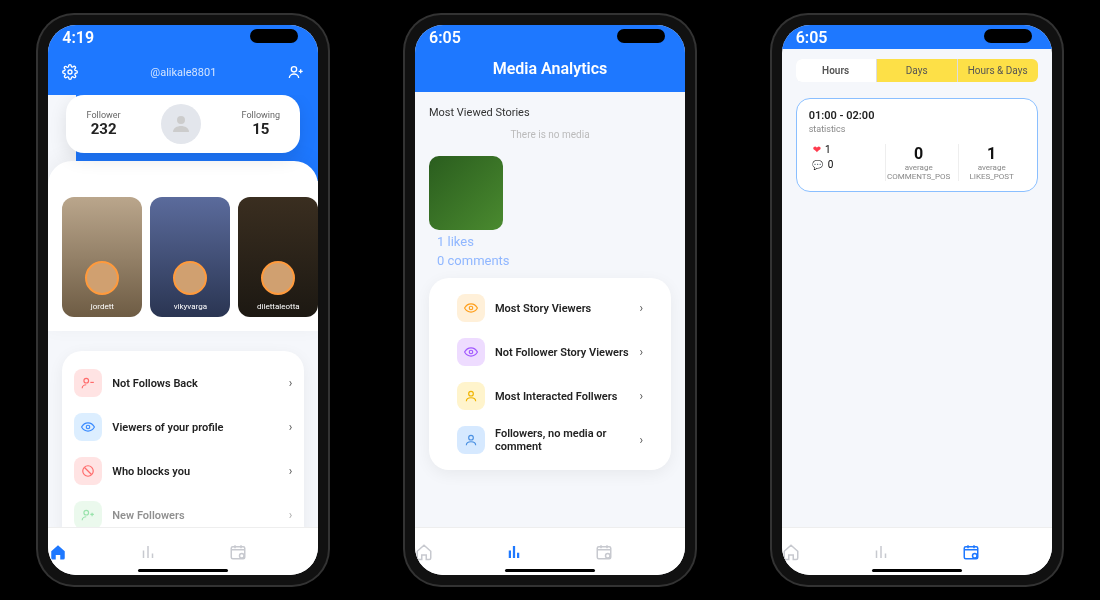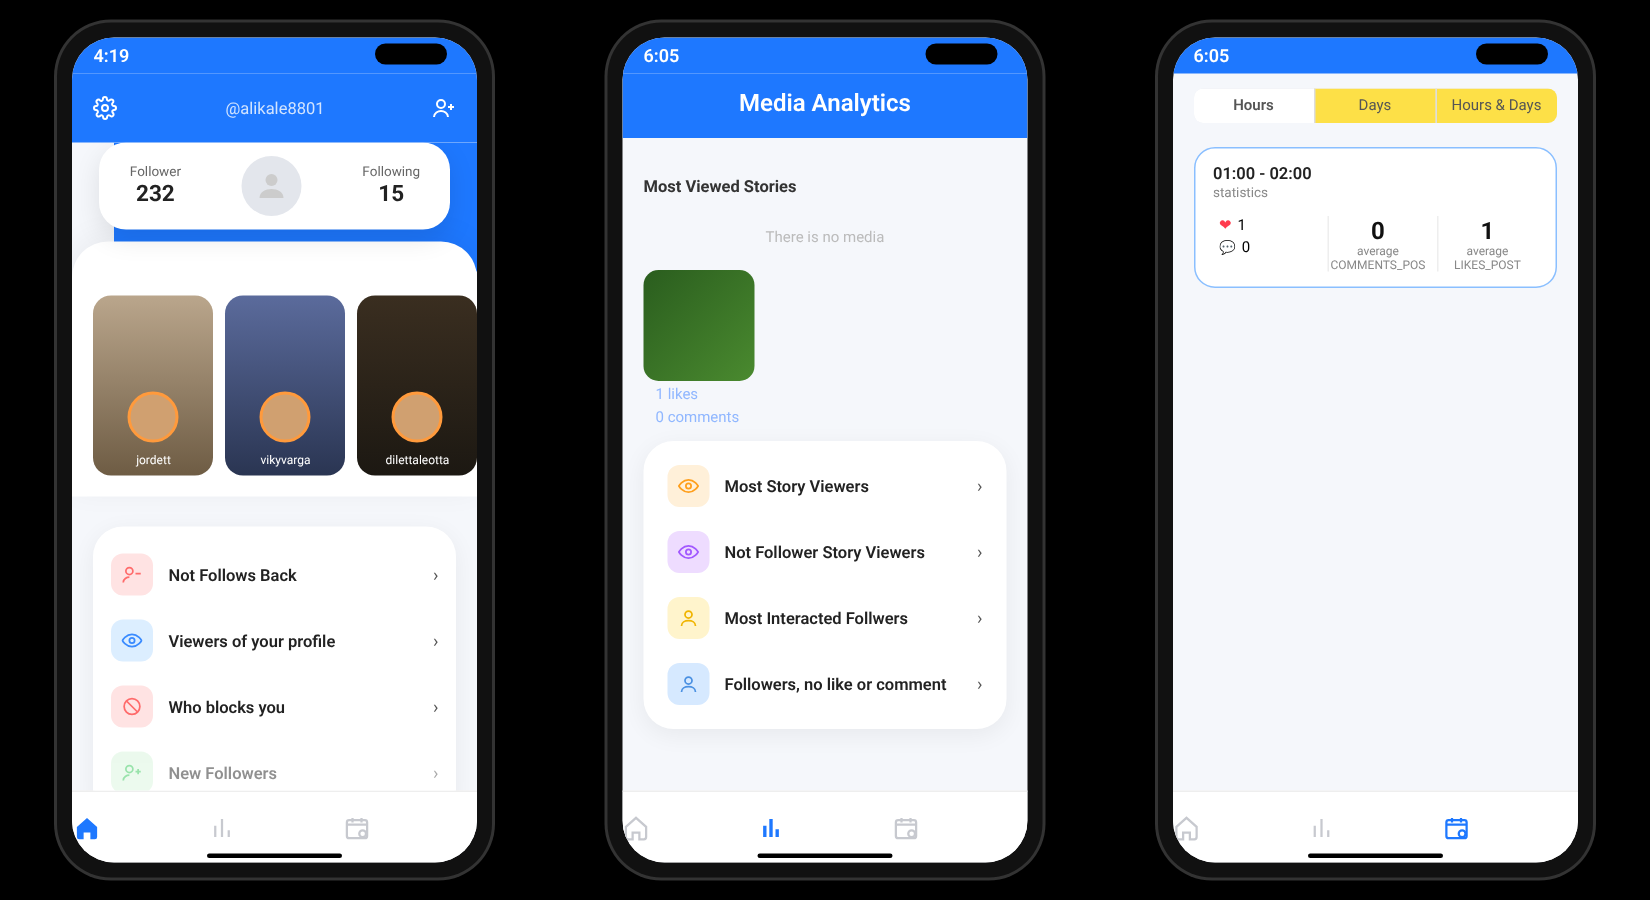--- a/index.html
+++ b/index.html
@@ -39,21 +39,21 @@
     height: 14px;
     background: #000;
     border-radius: 8px;
     z-index: 50;
   }
   .statusbar {
     height: 24px;
     display: flex;
     align-items: center;
     padding: 0 14px;
-    font-size: 12px;
+    font-size: 16px;
     font-weight: 600;
     color: #fff;
     background: #1e78ff;
   }
   .header-blue {
     background: #1e78ff;
     color: #fff;
     position: relative;
   }
 
@@ -174,33 +174,33 @@
     position: absolute;
     bottom: 3px; left: 50%;
     transform: translateX(-50%);
     width: 90px; height: 3px;
     background: #000; border-radius: 2px;
   }
 
   
   .s2-title { text-align: center; padding: 10px 0 14px; font-size: 16px; font-weight: 600; color: #ffffff; }
   .s2-body { flex: 1; overflow: hidden; padding: 10px 14px 0; }
-  .s2-h { font-size: 11px; font-weight: 700; color: #333; margin: 16px 0; }
+  .s2-h { font-size: 11px; font-weight: 400; color: #333; margin: 4px 0; }
   .s2-empty { font-size: 10px; color: #bbb; text-align: center; padding: 6px 0 10px; }
   .s2-thumb {
     width: 74px; height: 74px;
     border-radius: 10px;
     background: linear-gradient(135deg,#2a5d1e,#4a8a2f);
     margin-top: 6px;
   }
-  .s2-thumb-cap { font-size: 10px; color: #90b7ff; margin: 4px 0 2px; padding-left: 8px; }
+  .s2-thumb-cap { font-size: 13px; color: #90b7ff; margin: 4px 0 2px; padding-left: 8px; }
   .s2-list2 {
     background: #fff;
     border-radius: 20px;
-    padding: 8px 16px;
+    padding: 8px 28px;
     margin-top: 10px;
     box-shadow: 0 4px 16px rgba(0,0,0,.06);
   }
 
   
   .s3-tabs {
     display: flex;
     gap: 0;
     background: #e9ecf2;
     margin: 10px 14px;
@@ -422,21 +422,21 @@
           <div class="mlabel">Most Interacted Follwers</div>
           <div class="chev">›</div>
         </div>
         <div class="mi">
           <div class="micon lblue">
             <svg width="14" height="14" viewBox="0 0 24 24" fill="none" stroke="currentColor" stroke-width="2">
                 <circle cx="12" cy="8" r="4"></circle>
                 <path d="M4 21c0-4 4-6 8-6s8 2 8 6"></path>
               </svg>
           </div>
-          <div class="mlabel">Followers, no like or comment</div>
+          <div class="mlabel">Followers, no media or comment</div>
           <div class="chev">›</div>
         </div>
       </div>
     </div>
     <div class="bottom-tabs">
       <div class="tab">
         <svg width="18" height="18" viewBox="0 0 24 24" fill="none" stroke="currentColor" stroke-width="2">
             <path d="M3 11l9-8 9 8v9a2 2 0 0 1-2 2h-4v-6h-6v6H5a2 2 0 0 1-2-2z"></path>
           </svg>
       </div>

